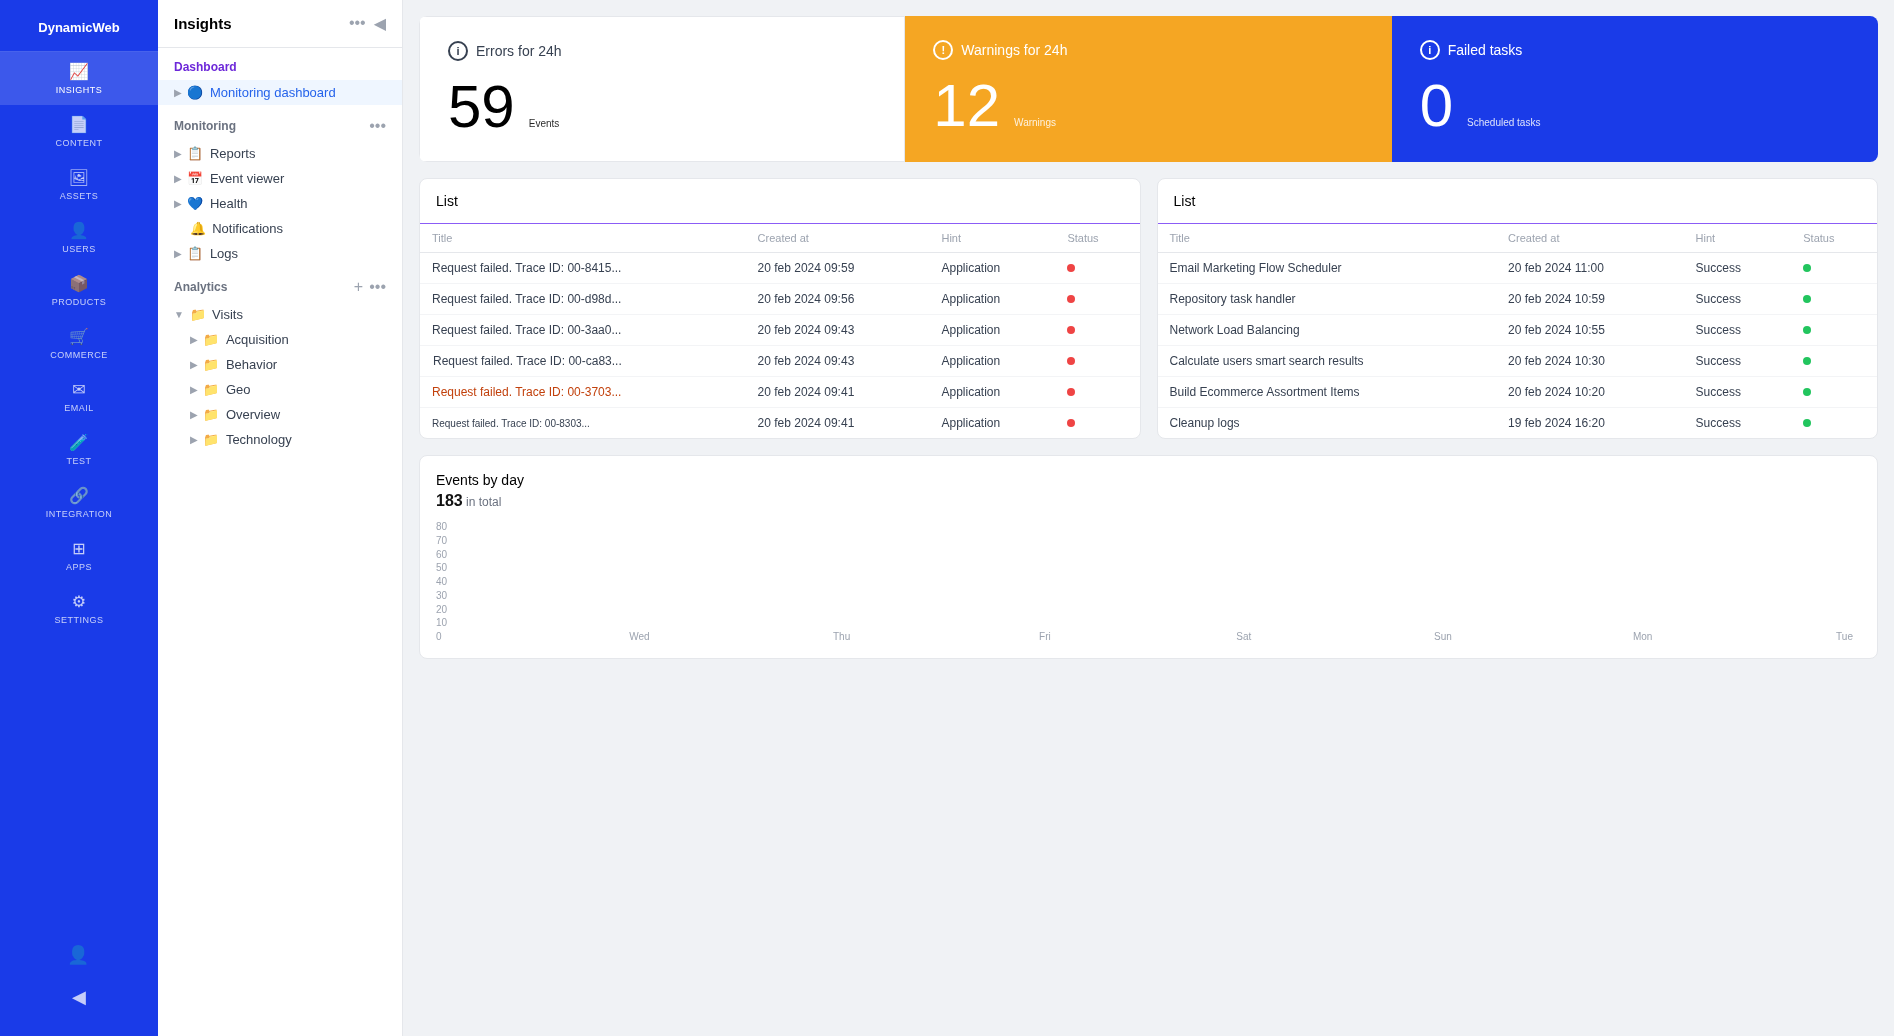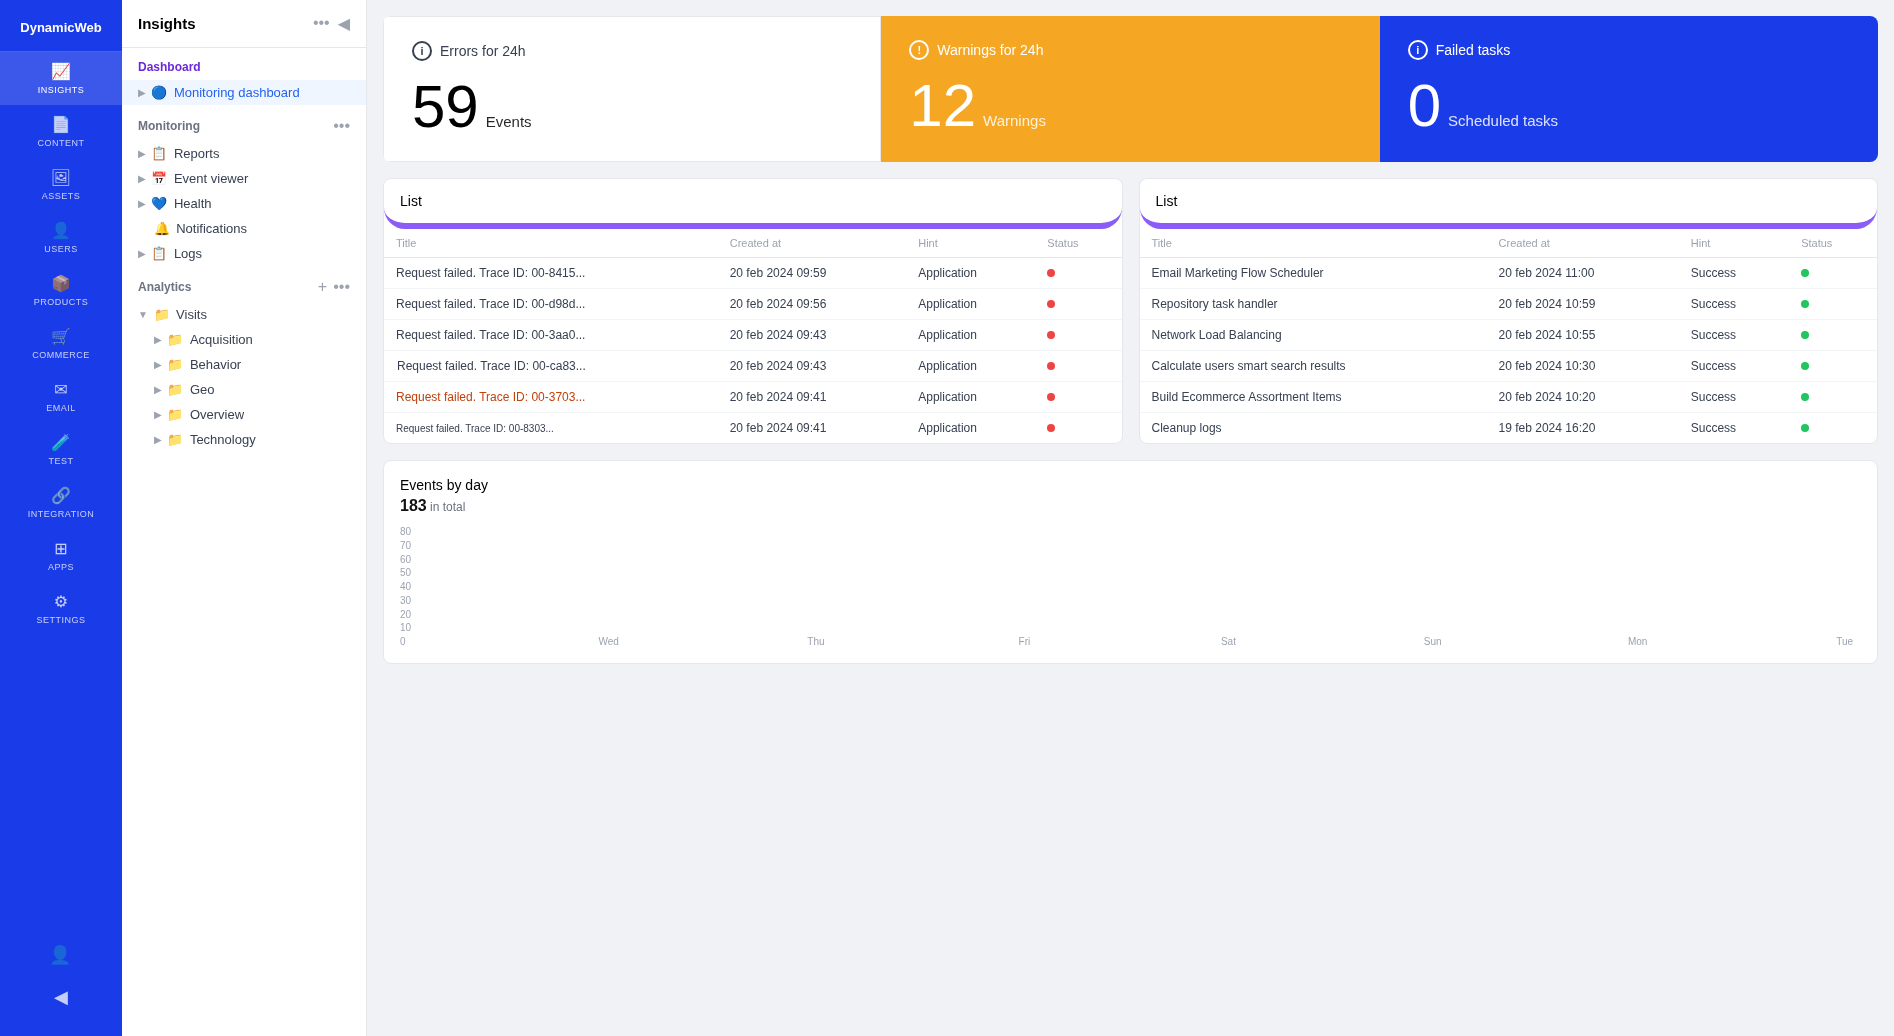--- a/index.html
+++ b/index.html
@@ -1,19 +1,19 @@
 <!DOCTYPE html>
 <html><head>
   <meta charset="utf-8">
   <style>
     * { box-sizing: border-box; margin: 0; padding: 0; }
     body { font-family: -apple-system, BlinkMacSystemFont, 'Segoe UI', sans-serif; display: flex; height: 100vh; overflow: hidden; background: #f0f2f5; }
 
     
-    .sidebar { width: 122px; background: #1a3be8; display: flex; flex-direction: column; align-items: center; padding: 10px 0; flex-shrink: 0; }
+    .sidebar { width: 158px; background: #1a3be8; display: flex; flex-direction: column; align-items: center; padding: 10px 0; flex-shrink: 0; }
     .logo { color: white; font-weight: 700; font-size: 13px; text-align: center; padding: 10px 8px 16px; border-bottom: 1px solid rgba(255,255,255,0.2); width: 100%; }
     .nav-item { display: flex; flex-direction: column; align-items: center; width: 100%; padding: 10px 4px; cursor: pointer; color: rgba(255,255,255,0.75); font-size: 10px; gap: 4px; }
     .nav-item:hover, .nav-item.active { background: rgba(255,255,255,0.15); color: white; }
     .nav-item .icon { font-size: 16px; }
     .nav-label { font-size: 9px; text-transform: uppercase; letter-spacing: 0.5px; }
 
     
     .left-panel { width: 245px; background: white; border-right: 1px solid #e5e7eb; overflow-y: auto; flex-shrink: 0; }
     .left-panel-header { display: flex; align-items: center; justify-content: space-between; padding: 14px 16px; border-bottom: 1px solid #e5e7eb; }
     .left-panel-header h2 { font-size: 15px; font-weight: 600; }
@@ -36,27 +36,27 @@
     
     .stat-cards { display: grid; grid-template-columns: 1fr 1fr 1fr; gap: 0; margin-bottom: 16px; border-radius: 8px; overflow: hidden; }
     .stat-card { padding: 24px 28px; display: flex; flex-direction: direction; }
     .stat-card.white { background: white; border: 1px solid #e5e7eb; }
     .stat-card.yellow { background: #f5a623; color: white; }
     .stat-card.blue { background: #1a3be8; color: white; }
     .stat-card-header { display: flex; align-items: center; gap: 8px; font-size: 14px; margin-bottom: 16px; }
     .stat-card-header .ci { width: 20px; height: 20px; border-radius: 50%; border: 2px solid currentColor; display: flex; align-items: center; justify-content: center; font-size: 11px; font-weight: bold; }
     .stat-card.white .stat-card-header { color: #374151; }
     .stat-value { font-size: 60px; font-weight: 300; line-height: 1; }
-    .stat-label { font-size: 15px; margin-left: 1px; opacity: 0.85; }
+    .stat-label { font-size: 10px; margin-left: 8px; opacity: 0.85; }
     .stat-value-row { display: flex; align-items: baseline; gap: 6px; }
 
     
     .lists-row { display: grid; grid-template-columns: 1fr 1fr; gap: 16px; margin-bottom: 16px; }
     .list-card { background: white; border: 1px solid #e5e7eb; border-radius: 8px; overflow: hidden; }
-    .list-card-title { padding: 14px 16px; font-size: 14px; font-weight: 500; border-bottom: 6px solid #8b5cf6; border-radius: 21px; }
+    .list-card-title { padding: 14px 16px; font-size: 14px; font-weight: 500; border-bottom: 1px solid #8b5cf6; }
     .list-table { width: 100%; border-collapse: collapse; }
     .list-table th { font-size: 11px; color: #9ca3af; font-weight: 500; padding: 8px 12px; text-align: left; border-bottom: 1px solid #e5e7eb; }
     .list-table td { font-size: 12px; color: #374151; padding: 8px 12px; border-bottom: 1px solid #f3f4f6; }
     .list-table tr:last-child td { border-bottom: none; }
     .status-dot { width: 8px; height: 8px; border-radius: 50%; display: inline-block; }
     .status-dot.red { background: #ef4444; }
     .status-dot.green { background: #22c55e; }
 
     
     .events-card { background: white; border: 1px solid #e5e7eb; border-radius: 8px; padding: 16px; }

